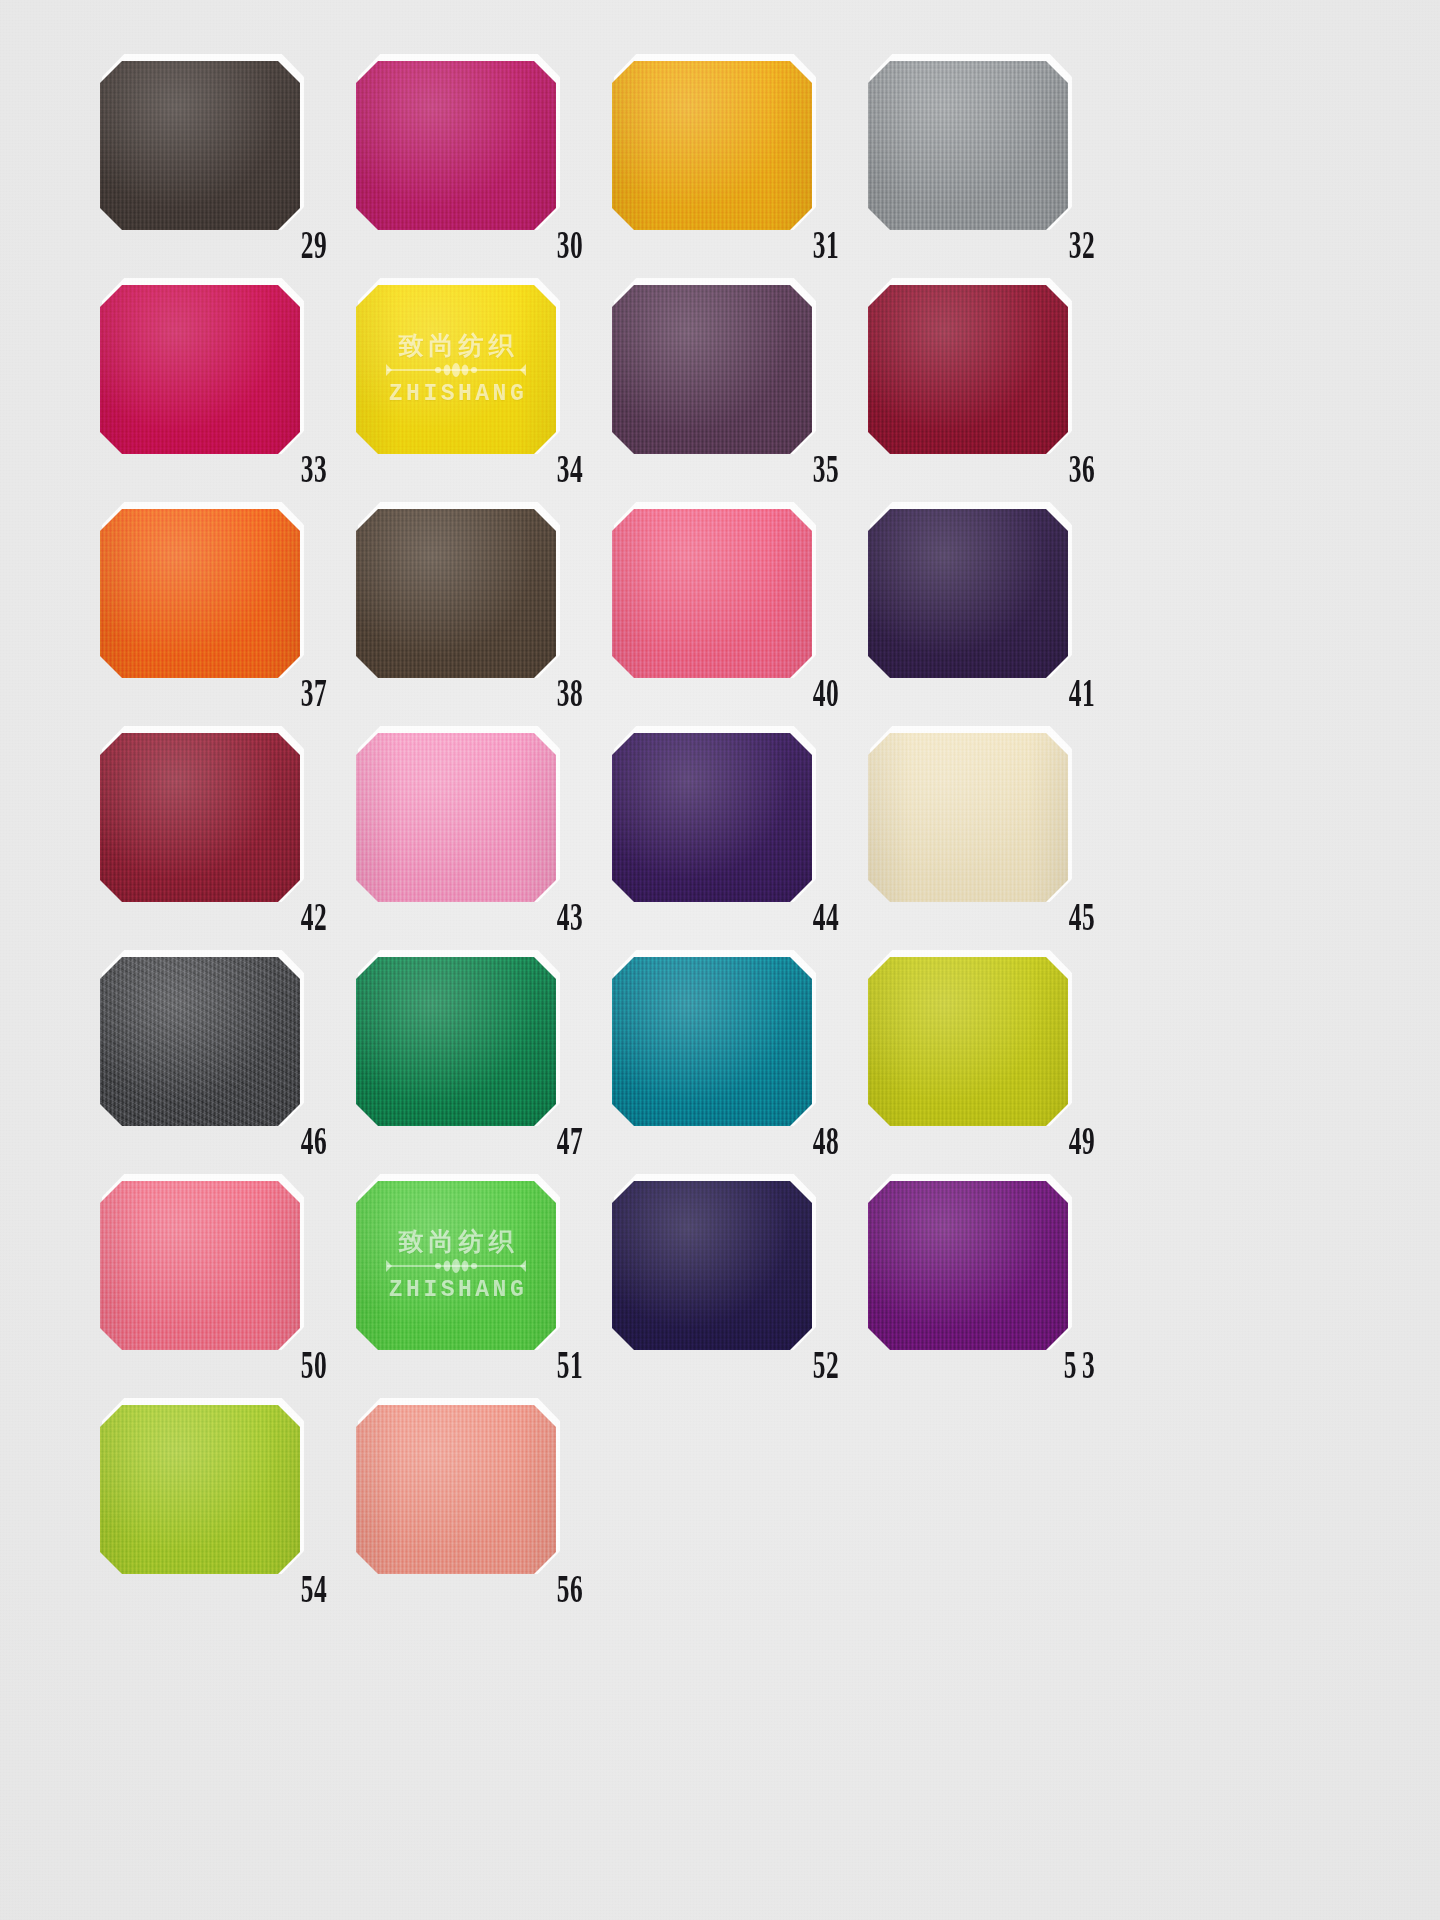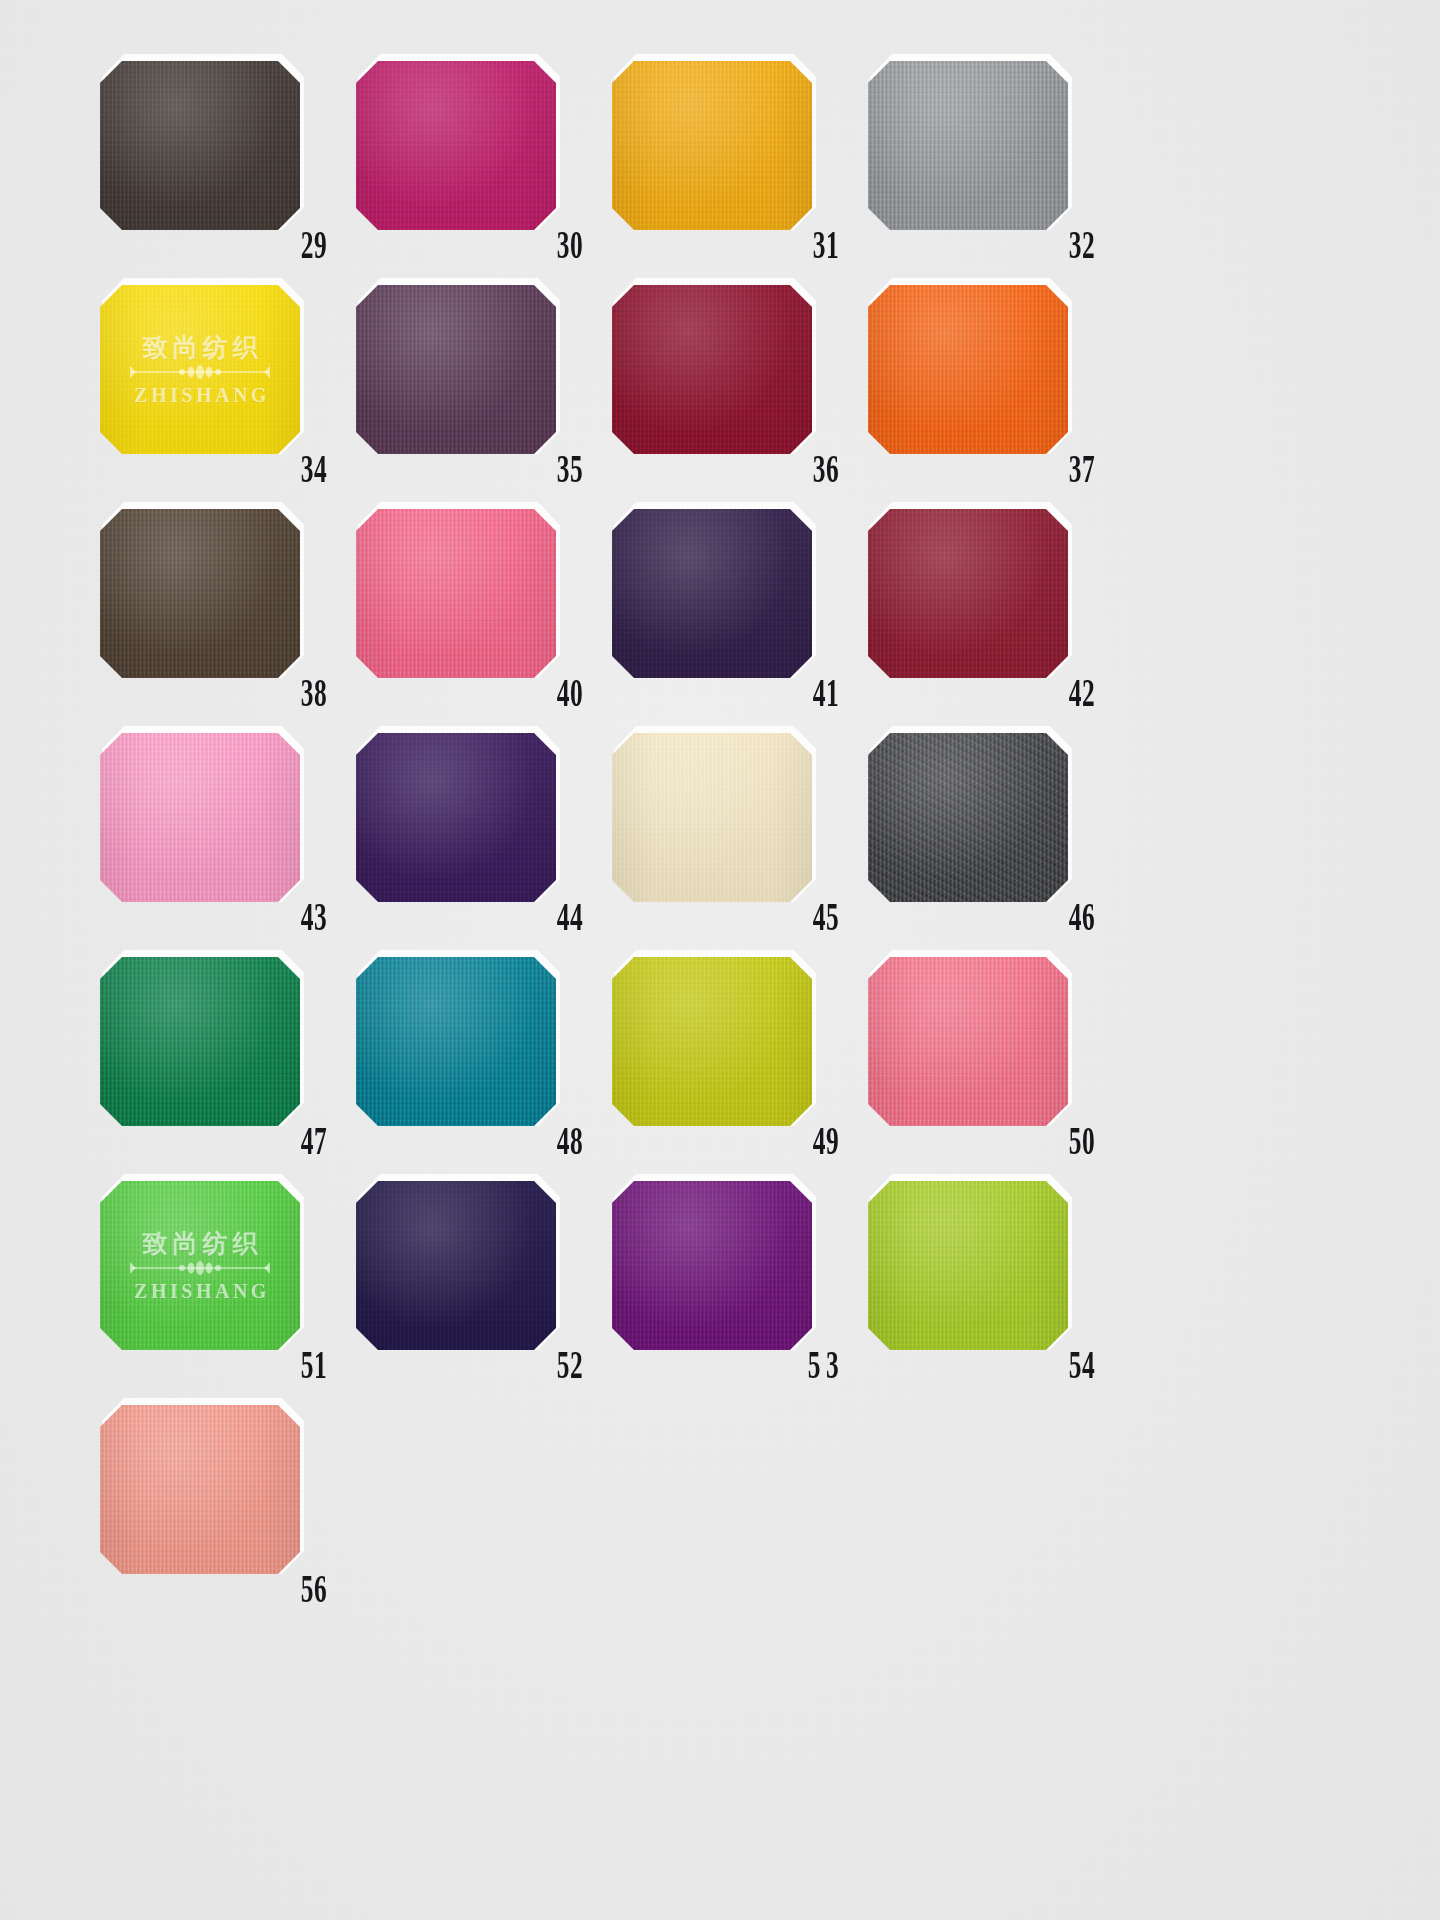--- a/index.html
+++ b/index.html
@@ -166,22 +166,22 @@
     padding-left: 5px;
   }
   .wm-rule {
     width: 150px;
     height: 18px;
     position: relative;
     margin: 1px 0 2px;
   }
   .wm-rule svg { display: block; }
   .wm-en {
-    font-family: Liberation Serif, serif;
-    font-size: 20px;
+    font-family: Liberation Mono, monospace;
+    font-size: 23px;
     letter-spacing: 3.5px;
     line-height: 1;
     font-weight: 700;
     padding-left: 4px;
   }
 
   
   .label {
     position: absolute;
     left: 172px;
@@ -225,20 +225,27 @@
           <div class="swatch" style="background: rgb(240, 172, 23);"></div>
         </div>
         <div class="label">31</div>
       </div>
       <div class="cell">
         <div class="swatch-wrap">
           <div class="paper"></div>
           <div class="swatch" style="background: rgb(150, 154, 157);"></div>
         </div>
         <div class="label">32</div>
+      </div>
+      <div class="cell">
+        <div class="swatch-wrap">
+          <div class="paper"></div>
+          <div class="swatch" style="background: rgb(204, 17, 82);"></div>
+        </div>
+        <div class="label">33</div>
       </div>
       <div class="cell">
         <div class="swatch-wrap">
           <div class="paper"></div>
           <div class="swatch" style="background: rgb(248, 221, 16);">
             <div class="watermark">
               <div class="wm-cn">致尚纺织</div>
               <div class="wm-rule">
                 <svg width="150" height="18" viewBox="0 0 150 18">
                   <g fill="rgba(255,255,255,.55)">

